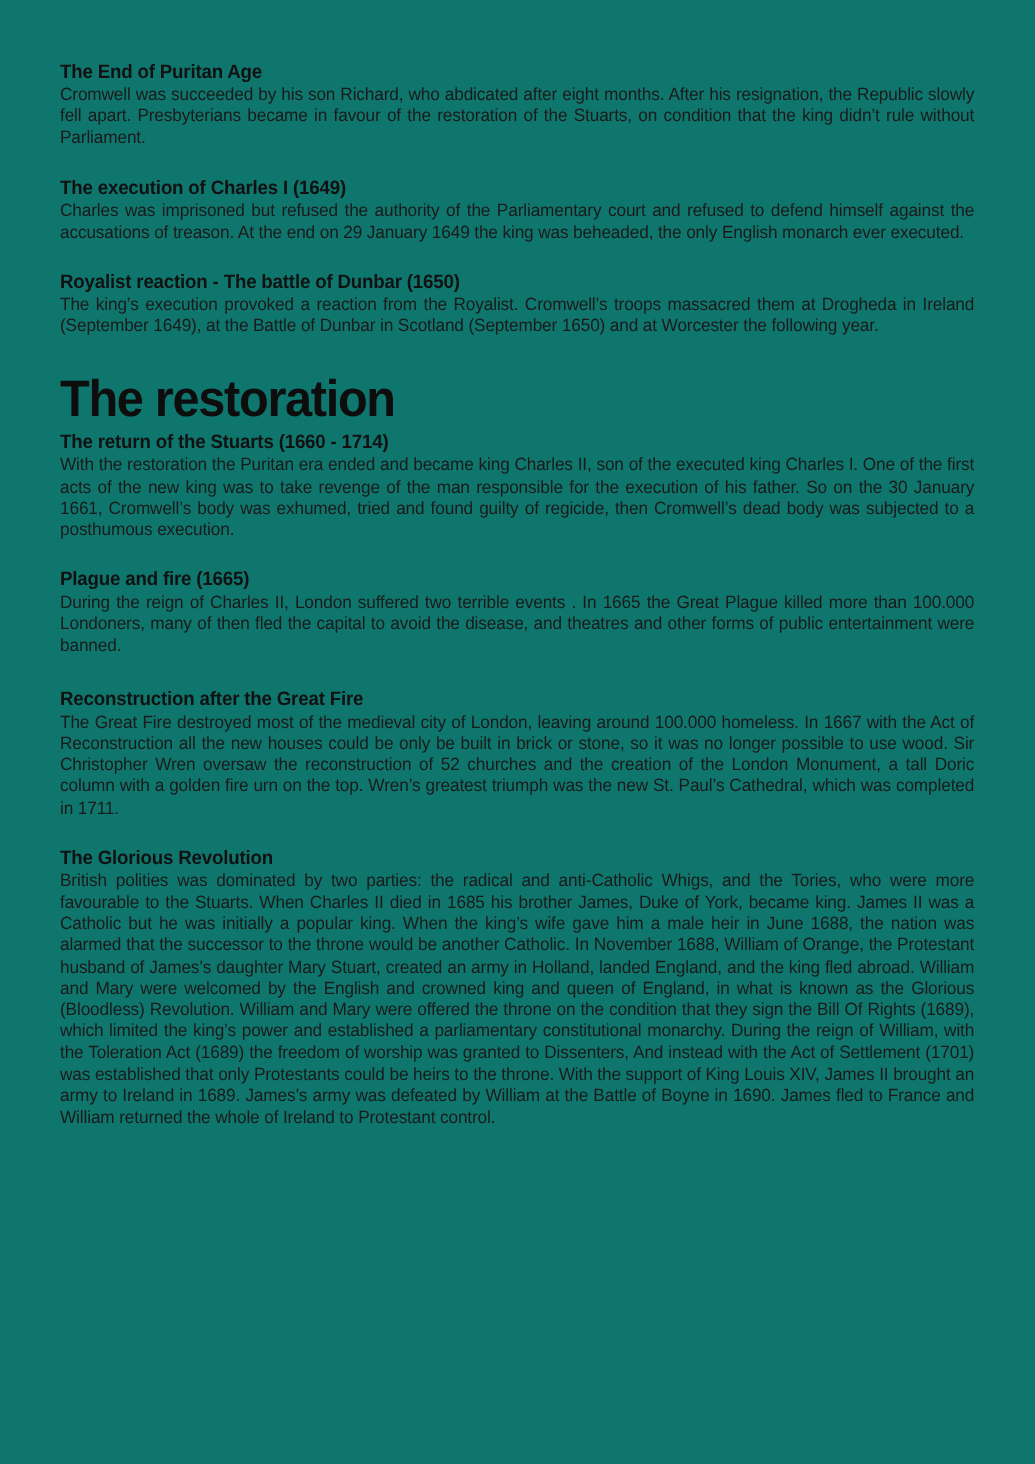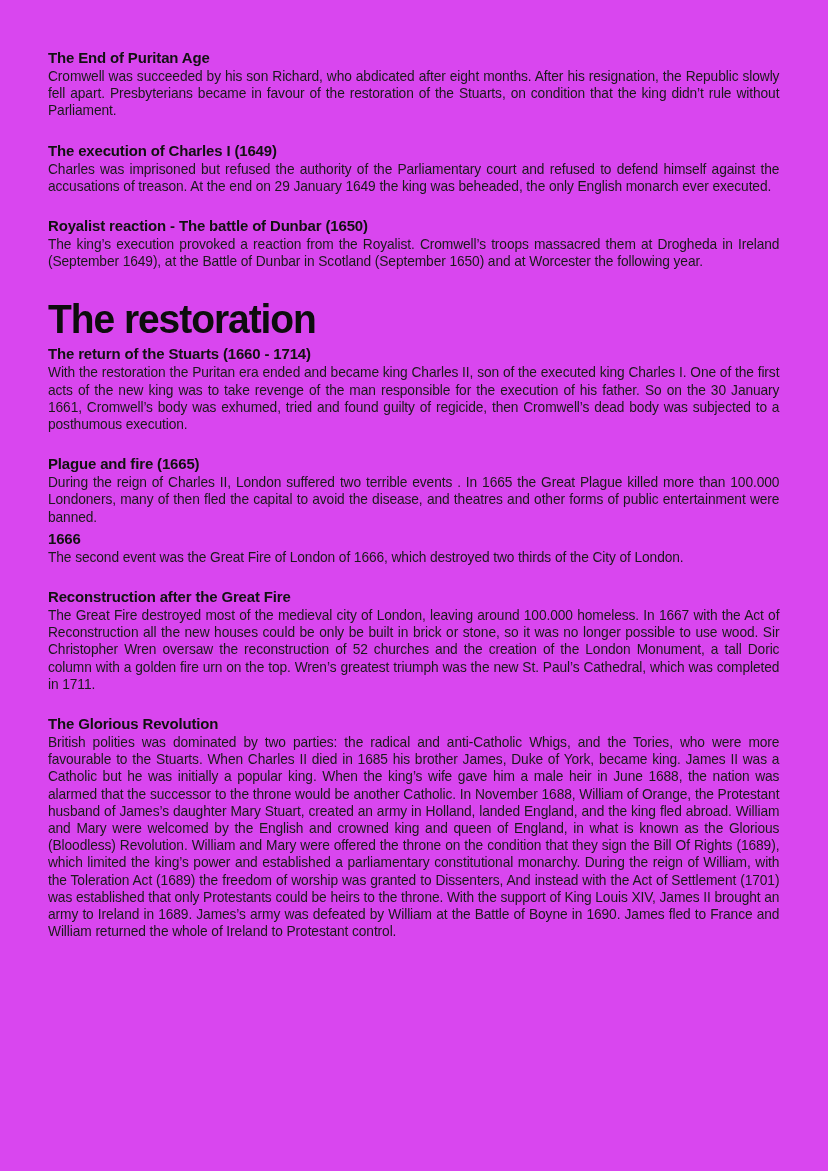--- a/index.html
+++ b/index.html
@@ -14,21 +14,21 @@
     font-family: "Liberation Sans", "DejaVu Sans", sans-serif;
     color: #1a1a1a;
     -webkit-font-smoothing: antialiased;
   }
   .page {
     position: relative;
     width: 828px;
     height: 1171px;
     box-sizing: border-box;
     padding: 48px 48px 0 48px;
-    background: #d946ef;
+    background: #0f766e;
   }
   .content {
     width: 732px;
   }
   
   .h-sub {
     font-size: 15.5px;
     font-weight: bold;
     line-height: 19px;
     margin: 0 0 1px 0;
@@ -97,24 +97,20 @@
       <p class="body">With the restoration the Puritan era ended and became king Charles II, son of the executed king Charles I. One of the first acts of the new king was to take revenge of the man responsible for the execution of his father. So on the 30 January 1661, Cromwell’s body was exhumed, tried and found guilty of regicide, then Cromwell’s dead body was subjected to a posthumous execution.</p>
     </div>
     <div class="gap-lg"></div>
 
     <div class="block">
       <h2 class="h-sub">Plague and fire (1665)</h2>
       <p class="body">During the reign of Charles II, London suffered two terrible events . In 1665 the Great Plague killed more than 100.000 Londoners, many of then fled the capital to avoid the disease, and theatres and other forms of public entertainment were banned.</p>
     </div>
     <div class="gap-xs"></div>
 
-    <div class="block">
-      <h2 class="h-sub">1666</h2>
-      <p class="body">The second event was the Great Fire of London of 1666, which destroyed two thirds of the City of London.</p>
-    </div>
     <div class="gap-lg"></div>
 
     <div class="block">
       <h2 class="h-sub">Reconstruction after the Great Fire</h2>
       <p class="body">The Great Fire destroyed most of the medieval city of London, leaving around 100.000 homeless. In 1667 with the Act of Reconstruction all the new houses could be only be built in brick or stone, so it was no longer possible to use wood. Sir Christopher Wren oversaw the reconstruction of 52 churches and the creation of the London Monument, a tall Doric column with a golden fire urn on the top. Wren’s greatest triumph was the new St. Paul’s Cathedral, which was completed in 1711.</p>
     </div>
     <div class="gap-lg"></div>
 
     <div class="block">
       <h2 class="h-sub">The Glorious Revolution</h2>

